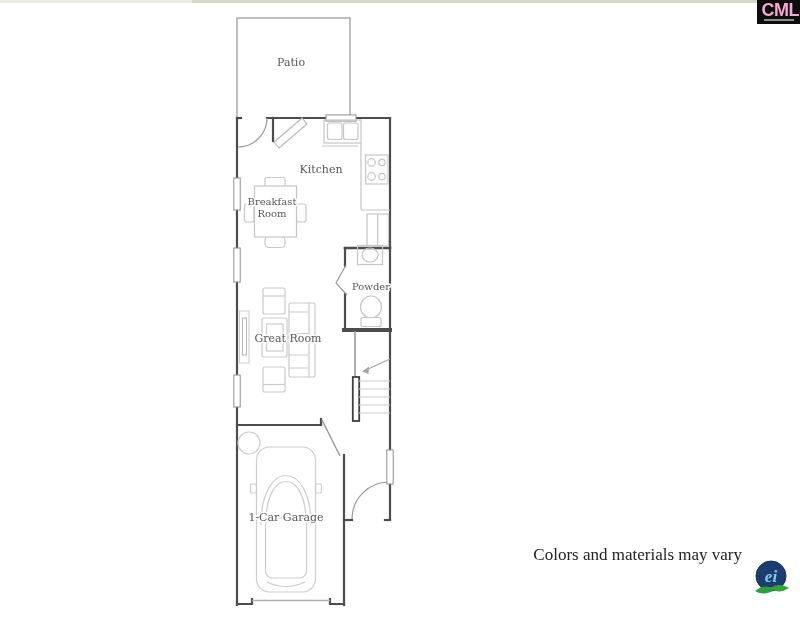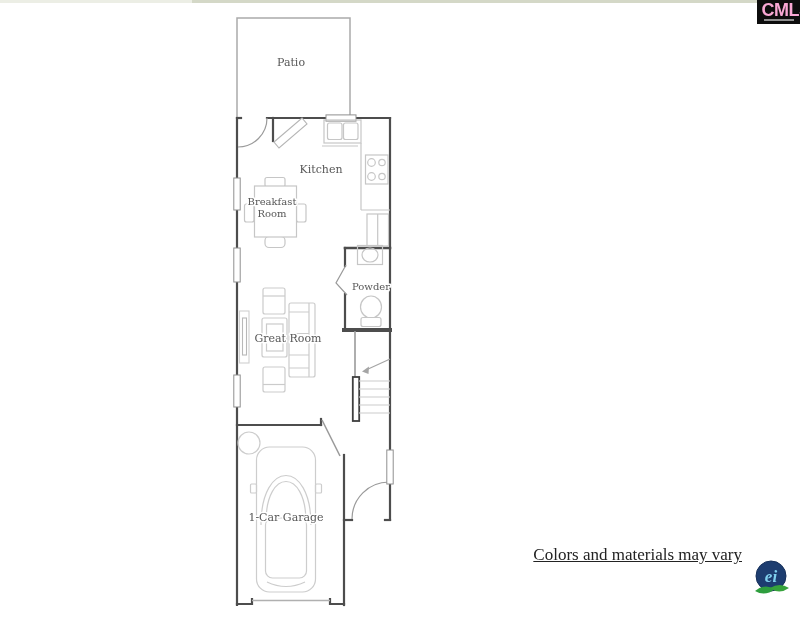--- a/index.html
+++ b/index.html
@@ -22,21 +22,21 @@
   .plan-label { font-family: "DejaVu Serif", serif; fill: #575757;
                 text-anchor: middle; paint-order: stroke; stroke: #ffffff;
                 stroke-width: 3px; stroke-linejoin: round; }
   .lbl-11 { font-size: 11px; }
   .lbl-10 { font-size: 10px; }
 
   .caption { position: absolute; right: 58px; top: 541px; text-align: right; }
   .caption-line1 { font-family: "Liberation Serif", serif; font-style: italic;
                    font-size: 20px; color: #383838; line-height: 24px; }
   .caption-line2 { font-family: "Liberation Serif", serif; font-size: 17px;
-                   color: #232323; line-height: 22px; margin-top: 3px; text-decoration: underline; }
+                   color: #232323; line-height: 22px; margin-top: 3px; }
 
   .ei-logo { position: absolute; left: 751px; top: 558px; }
   .ei-text { font-family: "Liberation Serif", serif; font-style: italic; font-weight: bold;
              font-size: 17px; fill: #7fd0ee; text-anchor: middle; }
 </style>
 </head>
 <body>
 
 <div class="stage">
 

